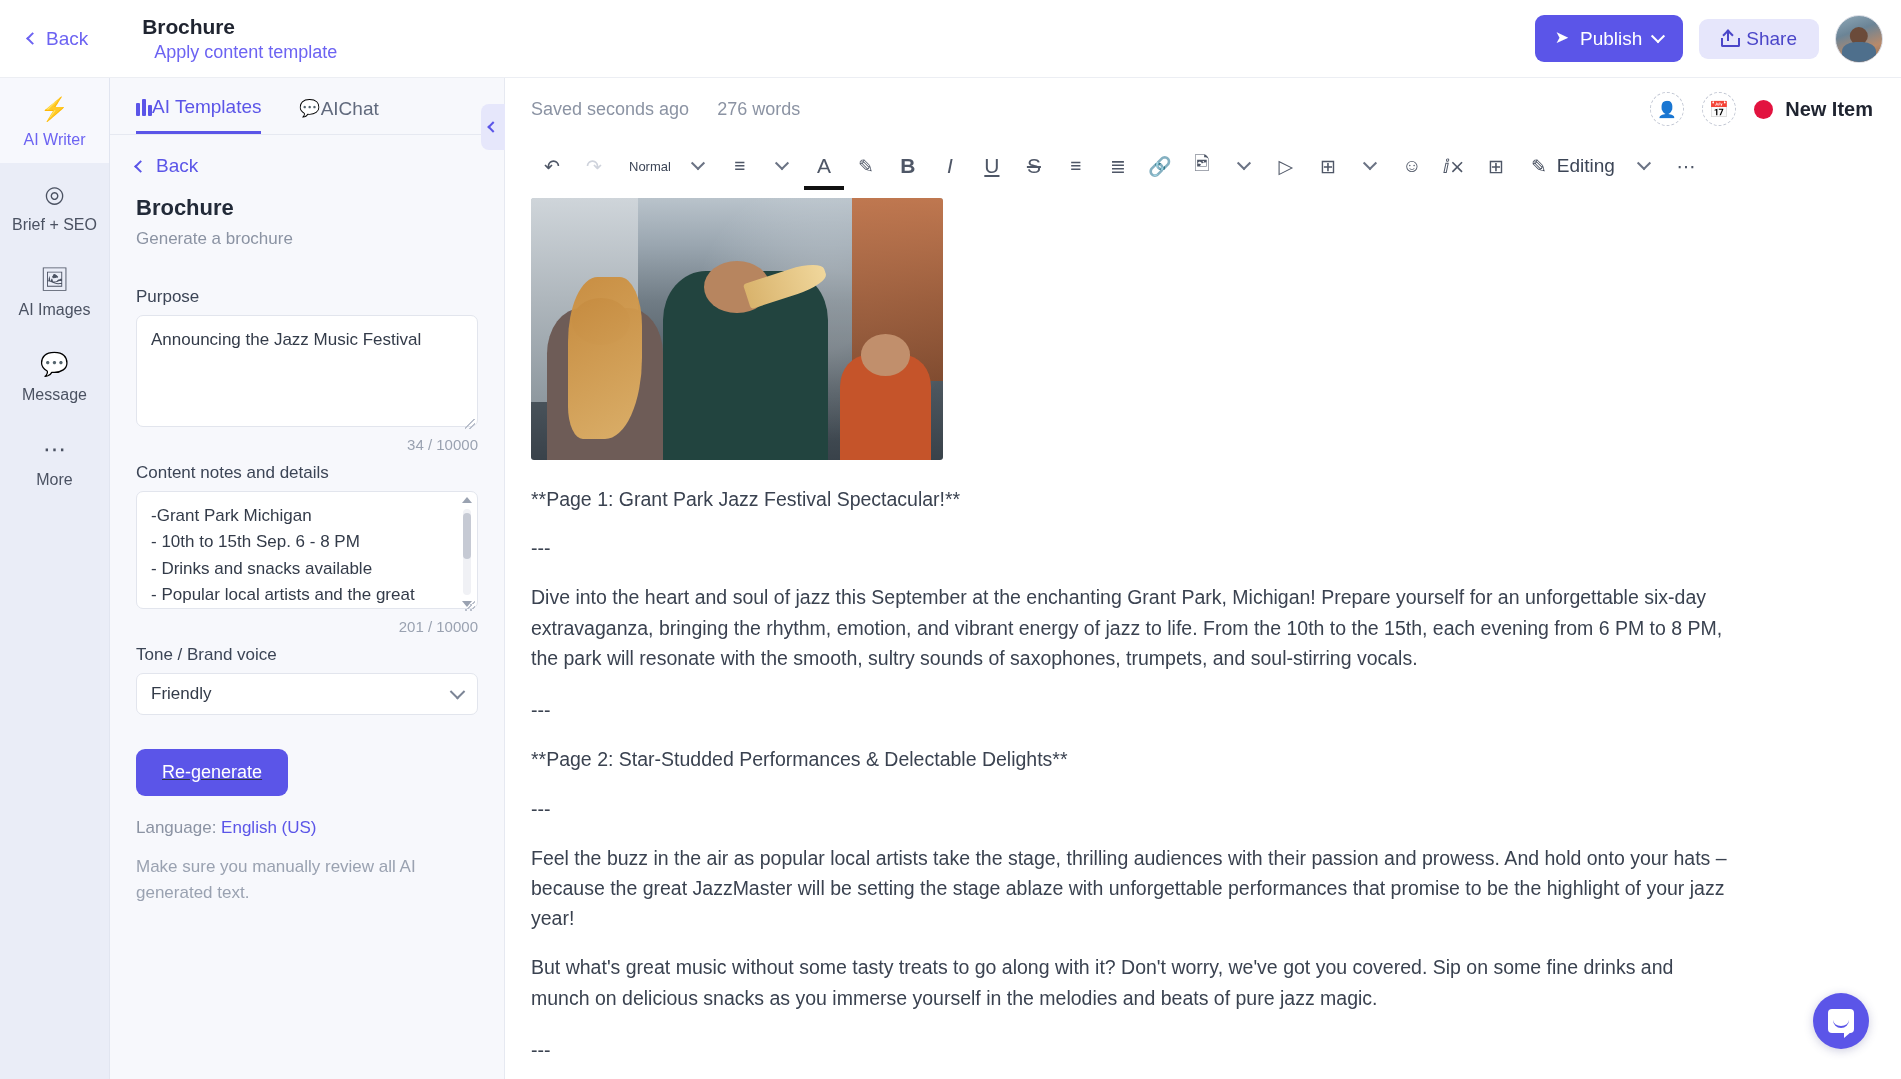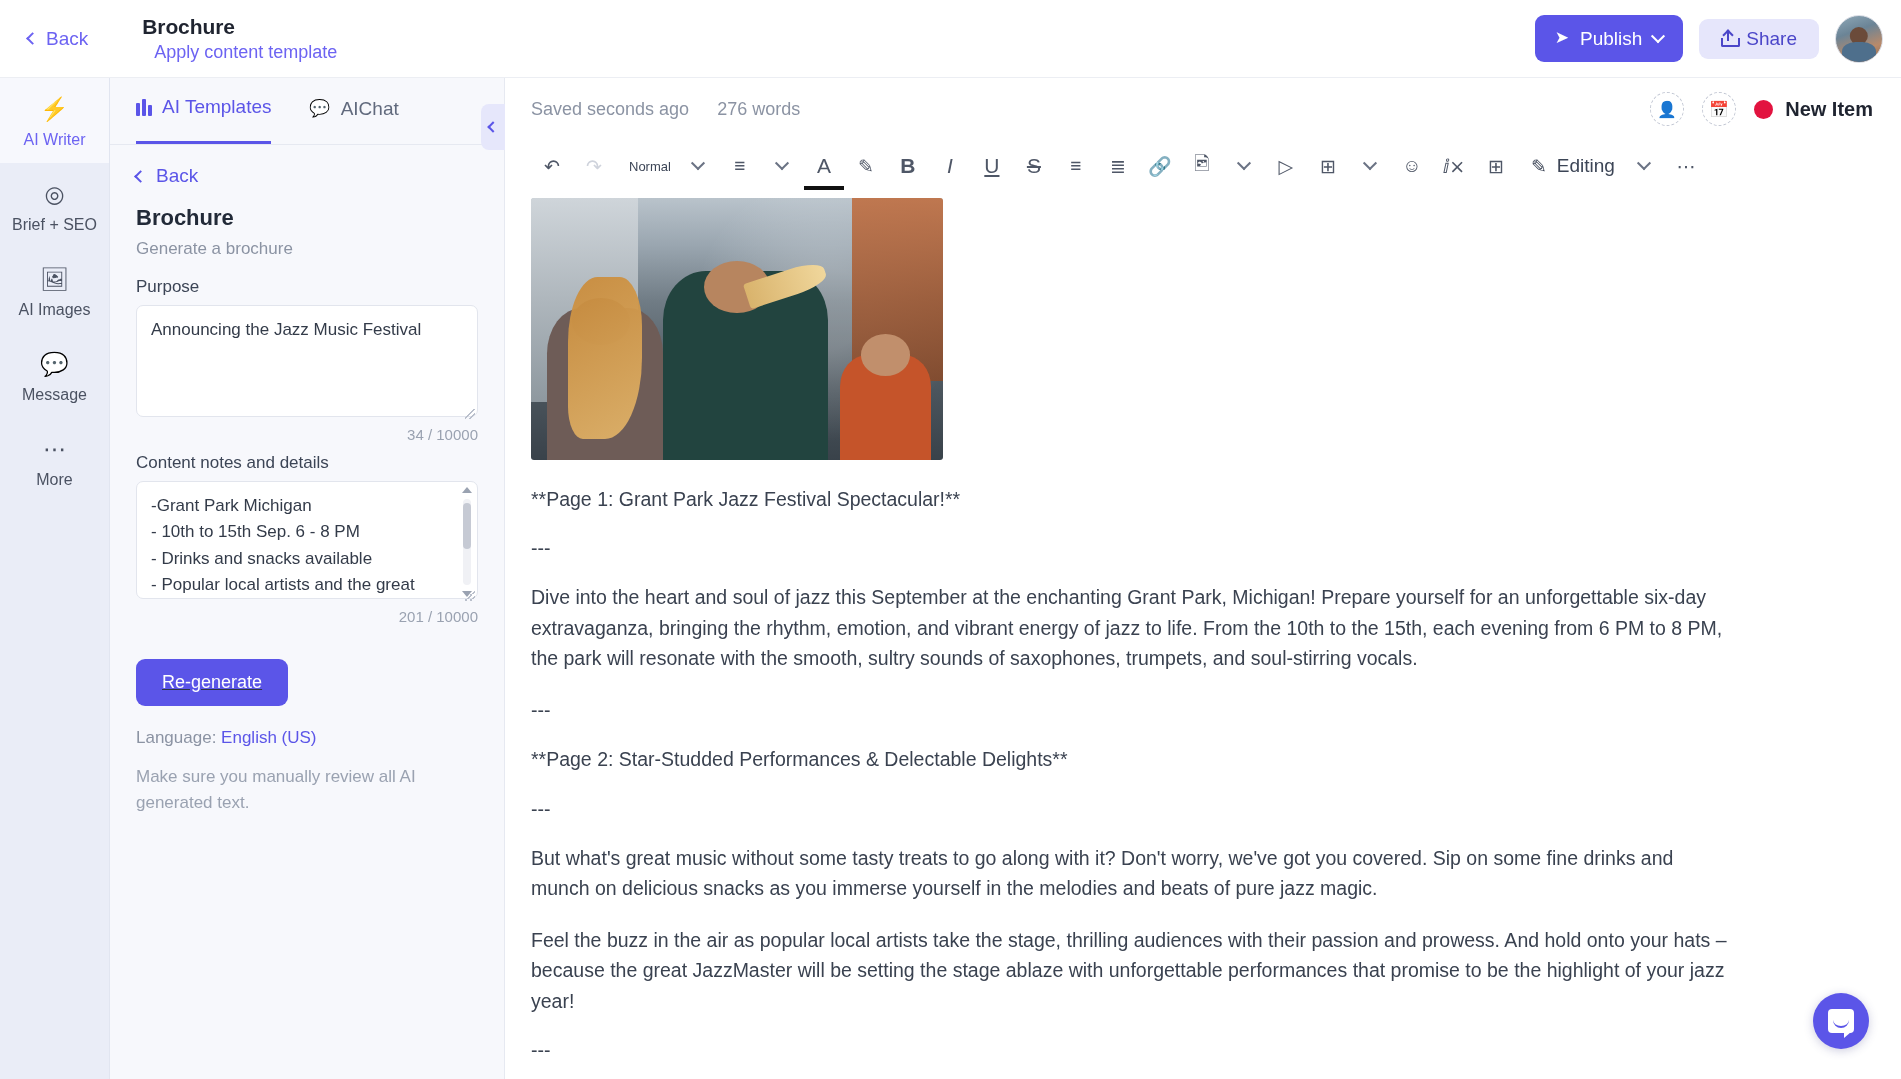--- a/index.html
+++ b/index.html
@@ -100,37 +100,37 @@
   
   .panel {
     width: 395px; min-width: 395px; background: #f7f8fc;
     border-right: 1px solid #e6e9f1; position: relative;
     display: flex; flex-direction: column;
   }
   .panel-tabs {
     display: flex; gap: 38px; padding: 18px 26px 0 26px; border-bottom: 1px solid #e6e9f1;
   }
   .panel-tab {
-    display: flex; align-items: center; gap: 10px; padding-bottom: 23px;
+    display: flex; align-items: center; padding-bottom: 13px;
     font-size: 19px; color: #616a7d; cursor: pointer; font-weight: 500;
   }
   .panel-tab.active { color: #5b55e8; border-bottom: 3px solid #5b55e8; }
   .tmpl-ico { display: inline-flex; gap: 2px; align-items: flex-end; height: 17px; }
   .tmpl-ico i { display:block; width: 4px; background: #5b55e8; border-radius: 1px; }
   .tmpl-ico i:nth-child(1){height:13px}.tmpl-ico i:nth-child(2){height:17px}.tmpl-ico i:nth-child(3){height:11px}
   .chat-ico { font-size: 17px; color: #7b8494; line-height: 1; }
 
   .panel-body { padding: 20px 26px 0 26px; overflow: hidden; flex: 1; }
   .panel-back {
     display: flex; align-items: center; gap: 11px; color: #5b55e8; font-size: 19px;
     cursor: pointer; margin-bottom: 18px;
   }
   .panel-back .chev-left { border-color: #5b55e8; }
   .panel-title { font-size: 22px; font-weight: 600; color: #222a38; margin: 0 0 8px; }
-  .panel-desc { font-size: 17px; color: #8b93a3; }
+  .panel-desc { font-size: 17px; color: #8b93a3; margin-bottom: 20px; }
   .field-label { font-size: 17px; color: #3c4556; margin-bottom: 8px; font-weight: 500; }
   .text-input {
     width: 100%; height: 42px; border: 1px solid #e2e5ed; border-radius: 7px;
     background: #fff; padding: 0 14px; font-size: 17px; color: #333b49;
     font-family: "Liberation Sans", sans-serif;
   }
   .textarea {
     width: 100%; border: 1px solid #e2e5ed; border-radius: 7px; background: #fff;
     padding: 11px 14px; font-size: 17px; color: #333b49; resize: none; line-height: 1.55;
     font-family: "Liberation Sans", sans-serif;
@@ -357,20 +357,27 @@
               <div class="sb-track"></div>
               <div class="sb-thumb"></div>
               <div class="sb-arrow sb-up"></div>
               <div class="sb-arrow sb-dn"></div>
             </div>
             <span class="resize-grip"></span>
           </div>
           <div class="counter">201 / 10000</div>
         </div>
 
+        <div class="field-block">
+          <div class="field-label">Tone / Brand voice</div>
+          <div class="select-box">
+            <span>Friendly</span>
+            <span class="sel-caret"></span>
+          </div>
+        </div>
 
         <div class="regen-wrap">
           <button class="regen-btn">Re-generate</button>
         </div>
 
         <div class="lang-line">
           <span>Language:</span>
           <a>English (US)</a>
         </div>
         <div class="disclaimer">Make sure you manually review all AI generated text.</div>
@@ -455,22 +462,22 @@
           <span class="p3"></span>
             <span class="p3h"></span>
         </div>
 
         <p class="doc-p tight">**Page 1: Grant Park Jazz Festival Spectacular!**</p>
         <p class="doc-p tight">---</p>
         <p class="doc-p">Dive into the heart and soul of jazz this September at the enchanting Grant Park, Michigan! Prepare yourself for an unforgettable six-day extravaganza, bringing the rhythm, emotion, and vibrant energy of jazz to life. From the 10th to the 15th, each evening from 6 PM to 8 PM, the park will resonate with the smooth, sultry sounds of saxophones, trumpets, and soul-stirring vocals.</p>
         <p class="doc-p tight">---</p>
         <p class="doc-p tight">**Page 2: Star-Studded Performances &amp; Delectable Delights**</p>
         <p class="doc-p tight">---</p>
+        <p class="doc-p tight">Feel the buzz in the air as popular local artists take the stage, thrilling audiences with their passion and prowess. And hold onto your hats – because the great JazzMaster will be setting the stage ablaze with unforgettable performances that promise to be the highlight of your jazz year!</p>
         <p class="doc-p">But what's great music without some tasty treats to go along with it? Don't worry, we've got you covered. Sip on some fine drinks and munch on delicious snacks as you immerse yourself in the melodies and beats of pure jazz magic.</p>
-        <p class="doc-p tight">Feel the buzz in the air as popular local artists take the stage, thrilling audiences with their passion and prowess. And hold onto your hats – because the great JazzMaster will be setting the stage ablaze with unforgettable performances that promise to be the highlight of your jazz year!</p>
         <p class="doc-p tight">---</p>
 
       </div>
 
       <div class="chat-fab">
         <span class="bubble">
             <span class="smile"></span>
           </span>
       </div>
     </div>

